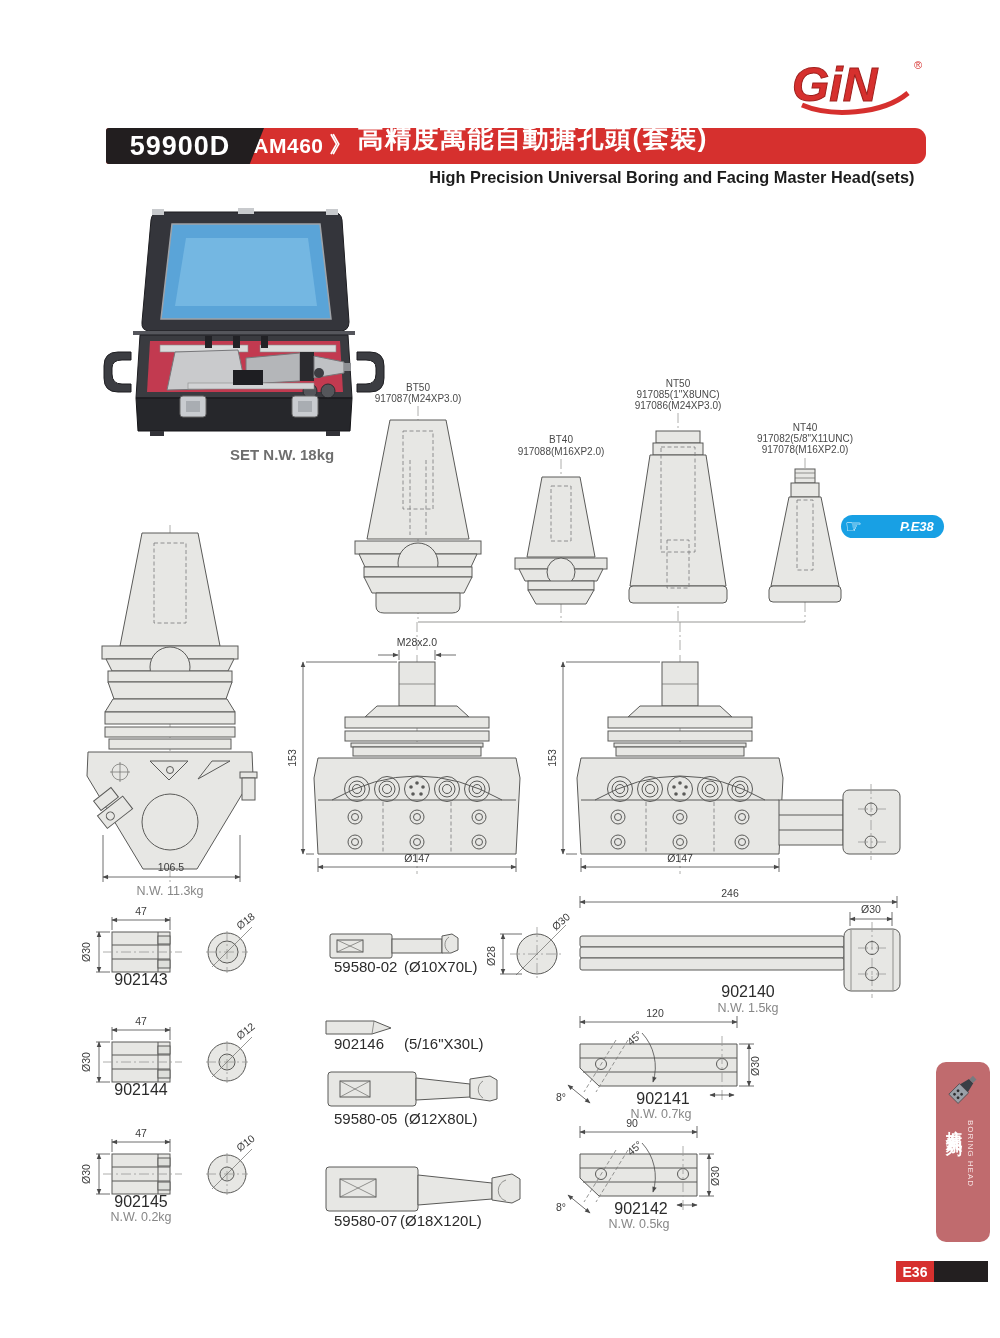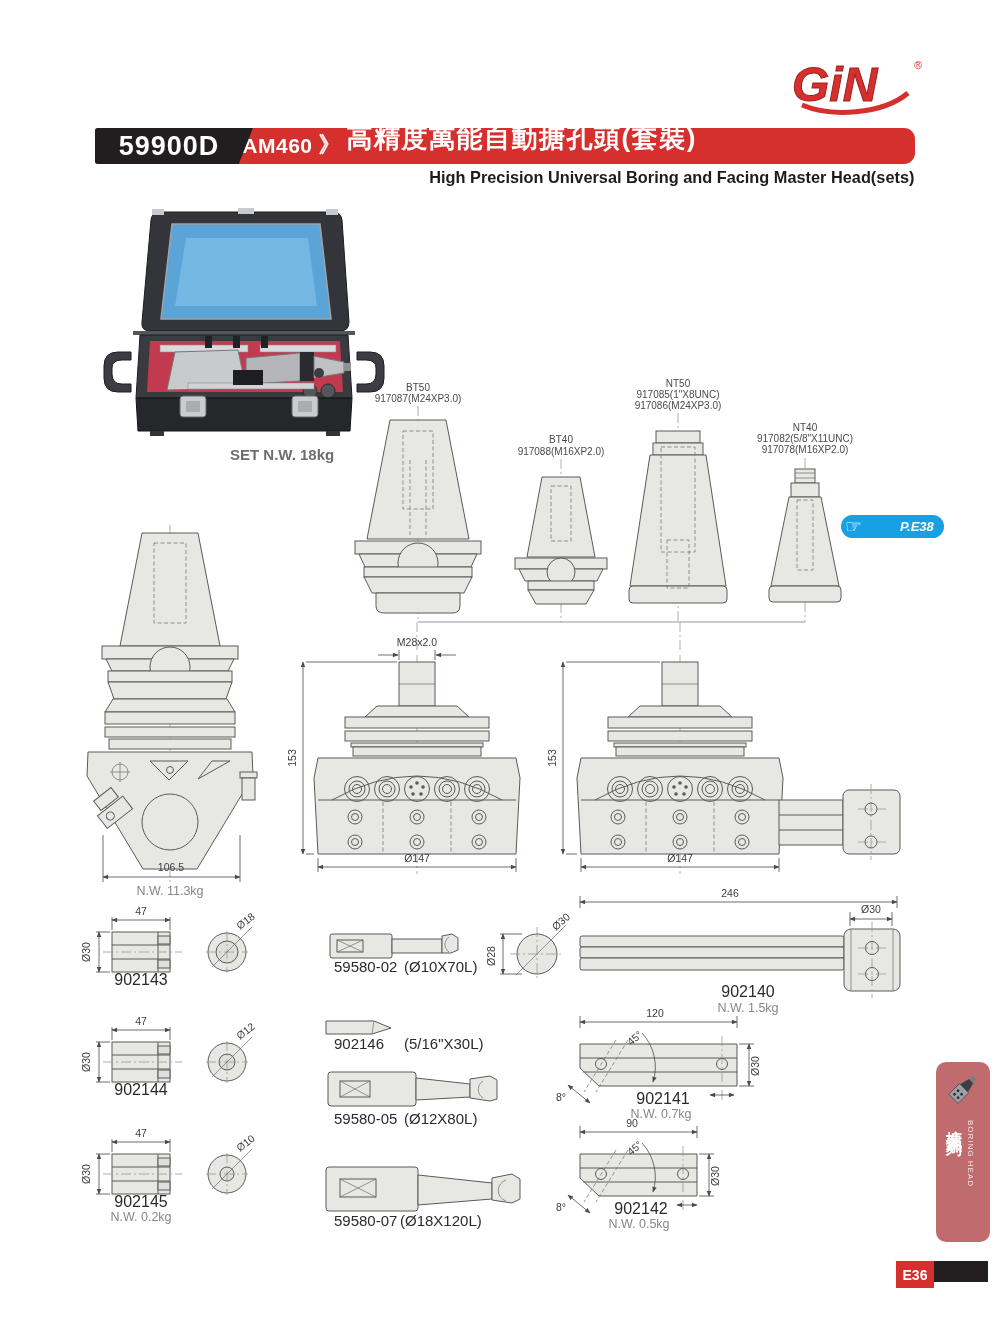--- a/index.html
+++ b/index.html
@@ -1,21 +1,21 @@
 <!DOCTYPE html>
 <html><head>
 <meta charset="utf-8">
 <style>
   html,body{margin:0;padding:0;background:#ffffff;}
   .page{position:relative;width:1000px;height:1338px;background:#ffffff;overflow:hidden;
         font-family:"Liberation Sans",sans-serif;}
   
   .logo{position:absolute;left:786px;top:36px;width:160px;height:72px;margin-top:15px;}
   
-  .header-bar{position:absolute;left:95px;top:128px;width:820px;height:36px;
+  .header-bar{position:absolute;left:106px;top:128px;width:820px;height:36px;
               background:#d6302e;border-radius:3px 11px 11px 3px;display:flex;align-items:center;}
   .model-tab{position:absolute;left:0;top:0;width:158px;height:36px;background:#221e1f;
              border-radius:3px 0 0 3px;clip-path:polygon(0 0,100% 0,91% 100%,0 100%);
              display:flex;align-items:center;justify-content:center;}
   .model-tab span{color:#fff;font-size:27px;font-weight:bold;letter-spacing:1px;padding-right:10px;}
   .series{margin-left:116px;color:#fff;font-size:21px;font-weight:bold;letter-spacing:.5px;}
   .chev{color:#fff;font-size:22px;font-weight:bold;margin:0 6px 2px 6px;}
   .title-zh{color:#fff;font-size:26px;font-weight:bold;letter-spacing:1.5px;padding-bottom:16px;}
   .subtitle{position:absolute;top:168px;right:86px;font-size:17px;font-weight:bold;color:#1c1c1c;
             transform:scaleX(.96);transform-origin:100% 50%;}
@@ -29,21 +29,21 @@
   .pe-badge .pe-label{color:#ffffff;font-size:13px;font-weight:bold;font-style:italic;margin-left:36px;}
   
   .side-tab{position:absolute;left:936px;top:1062px;width:54px;height:180px;background:#c06b6e;
             border-radius:10px;}
   .tab-icon{position:absolute;left:7px;top:8px;}
   .tab-zh{position:absolute;left:7px;top:56px;writing-mode:vertical-rl;color:#ffffff;
           font-size:16px;font-weight:bold;letter-spacing:3px;}
   .tab-en{position:absolute;left:30px;top:58px;writing-mode:vertical-rl;color:#f6e3e3;
           font-size:8px;letter-spacing:1px;}
   
-  .page-box{position:absolute;left:896px;top:1261px;width:38px;height:27px;background:#d6302e;
+  .page-box{position:absolute;left:896px;top:1261px;width:38px;height:21px;background:#d6302e;
             color:#fff;font-size:14px;font-weight:bold;display:flex;align-items:center;justify-content:center;}
   .footer-bar{position:absolute;left:934px;top:1261px;width:54px;height:21px;background:#231f20;}
   
   svg{position:absolute;left:0;top:0;}
   .fl{fill:#e7e7e4;stroke:#5a5a58;stroke-width:1;}
   .fl2{fill:#dedfdb;stroke:#5a5a58;stroke-width:1;}
   .ln{fill:none;stroke:#5a5a58;stroke-width:1;}
   .thin{fill:none;stroke:#6b6b69;stroke-width:.7;}
   .hid{fill:none;stroke:#7a7a78;stroke-width:.8;stroke-dasharray:4 2.5;}
   .cl{fill:none;stroke:#9a9a98;stroke-width:.8;stroke-dasharray:10 3 2 3;}

